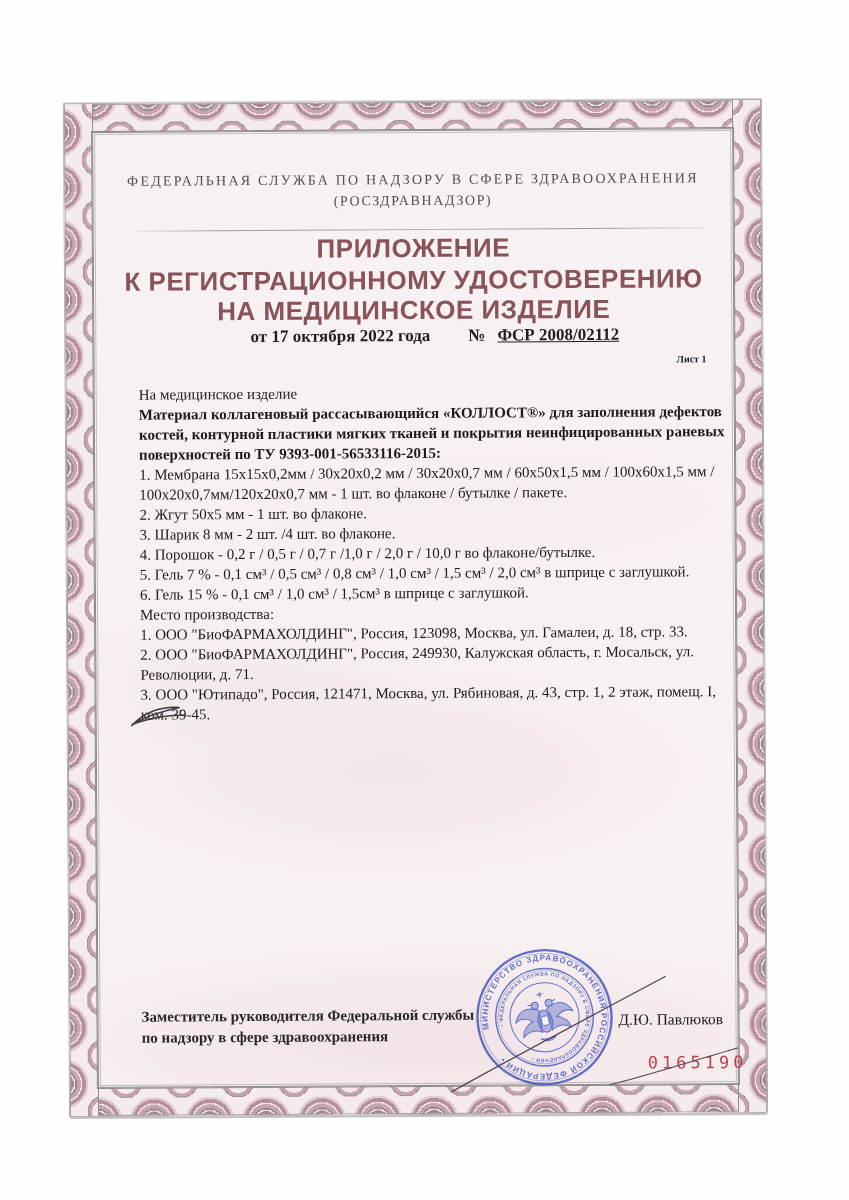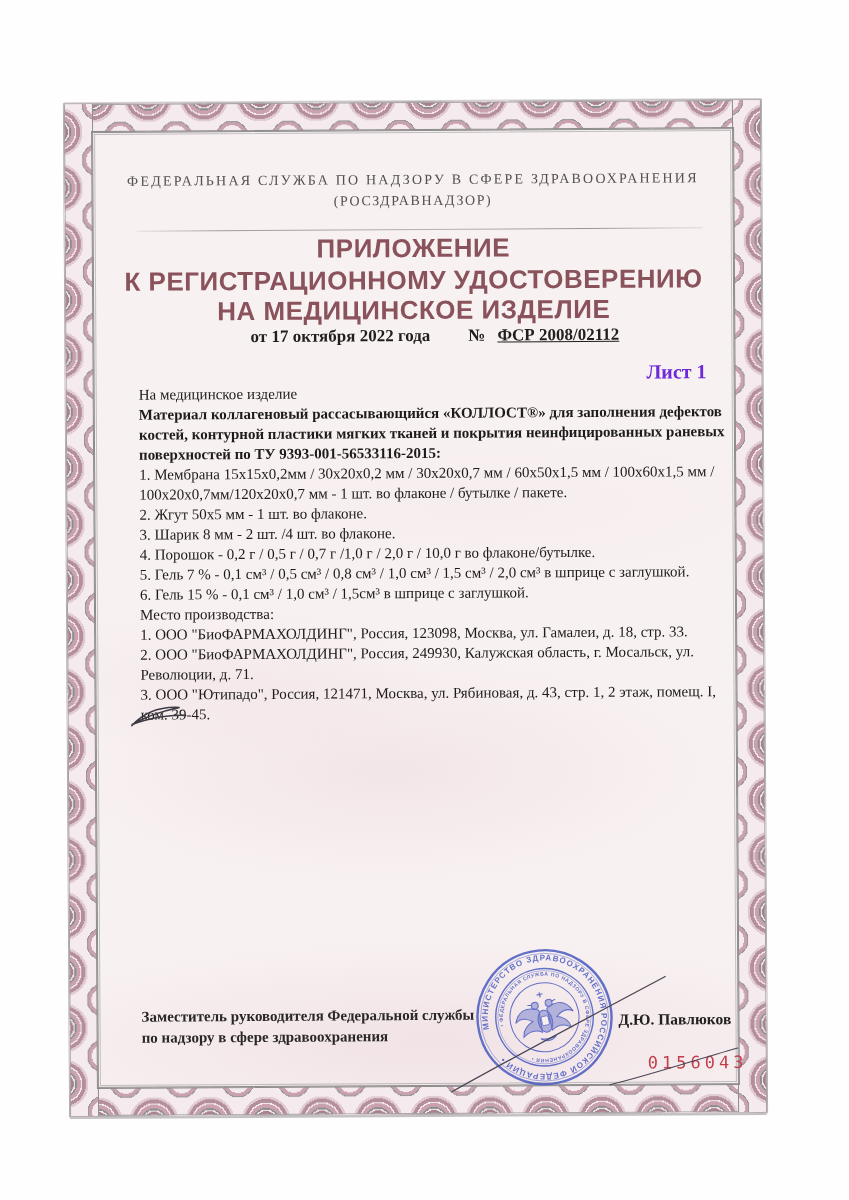--- a/index.html
+++ b/index.html
@@ -56,29 +56,29 @@
   .divider{position:absolute;top:127px;left:72px;width:566px;height:1px;
     background:linear-gradient(90deg, rgba(130,125,126,.15), rgba(130,125,126,.75) 15%, rgba(130,125,126,.55) 55%, rgba(130,125,126,.8) 80%, rgba(130,125,126,.2));}
   .title-line{position:absolute;width:100%;text-align:center;
     font-family:"Liberation Sans",sans-serif;font-weight:700;
     font-size:26px;color:#8a535b;letter-spacing:.5px;}
   .t1{top:131px;} .t2{top:163px;} .t3{top:193px;}
   .date-row{position:absolute;top:224px;width:100%;text-align:center;padding-left:42px;box-sizing:border-box;
     font-weight:700;font-size:17px;color:#201e1e;}
   .date-row .num-label{margin-left:38px;}
   .date-row .num-value{margin-left:12px;text-decoration:underline;}
-  .sheet{position:absolute;top:260px;right:56px;font-weight:700;font-size:20px;color:#6d28d9;}
+  .sheet{position:absolute;top:253px;right:56px;font-weight:700;font-size:10px;color:#0f172a;}
   
   .doc-body{position:absolute;top:281px;left:73px;width:586px;
     font-size:15px;line-height:20px;color:#1d1b1b;}
   .doc-body p{margin:0;}
   .b{font-weight:700;}
   
   .sig-block{position:absolute;top:903px;left:72px;font-weight:700;font-size:15px;line-height:21px;color:#2a2727;width:360px;}
-  .sig-name{position:absolute;top:910px;left:549px;font-weight:700;font-size:15.5px;color:#222020;}
+  .sig-name{position:absolute;top:910px;left:549px;font-weight:400;font-size:15.5px;color:#222020;}
   .serial{position:absolute;top:952px;left:578px;font-family:"DejaVu Sans Mono",monospace;
     font-size:17px;letter-spacing:4px;color:#c2404d;}
   .stamp{position:absolute;left:404px;top:845px;width:142px;height:142px;opacity:.85;transform:rotate(-12deg);}
   .ink-overlay{position:absolute;inset:0;pointer-events:none;}
 </style>
 </head>
 <body>
 
 <div class="scan-page">
   <div class="page-texture"></div>
@@ -115,21 +115,21 @@
     <p>1. ООО "БиоФАРМАХОЛДИНГ", Россия, 123098, Москва, ул. Гамалеи, д. 18, стр. 33.</p>
     <p>2. ООО "БиоФАРМАХОЛДИНГ", Россия, 249930, Калужская область, г. Мосальск, ул. Революции, д. 71.</p>
     <p>3. ООО "Ютипадо", Россия, 121471, Москва, ул. Рябиновая, д. 43, стр. 1, 2 этаж, помещ. I, ком. 39-45.</p>
   </div>
 
   <div class="sig-block">
     <div>Заместитель руководителя Федеральной службы</div>
     <div>по надзору в сфере здравоохранения</div>
   </div>
   <div class="sig-name">Д.Ю. Павлюков</div>
-  <div class="serial">0156043</div>
+  <div class="serial">0165190</div>
 
   <svg class="stamp" viewBox="0 0 140 140">
     <defs>
       <path id="ringOuter" d="M70,70 m-56,0 a56,56 0 1,1 112,0 a56,56 0 1,1 -112,0"></path>
       <path id="ringInner" d="M70,70 m-41,0 a41,41 0 1,1 82,0 a41,41 0 1,1 -82,0"></path>
     </defs>
     <g fill="none" stroke="#4a5bc1">
       <circle cx="70" cy="70" r="66" stroke-width="2.4"></circle>
       <circle cx="70" cy="70" r="63" stroke-width="0.7" opacity=".7"></circle>
       <circle cx="70" cy="70" r="48" stroke-width="1.4"></circle>

